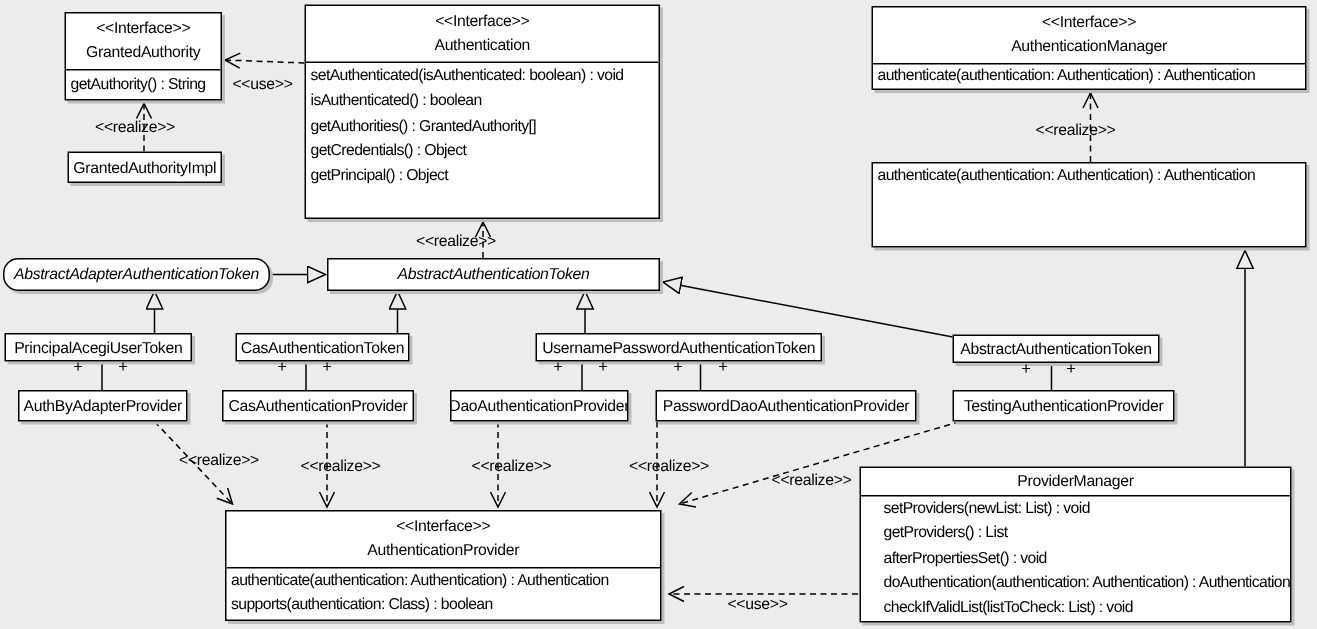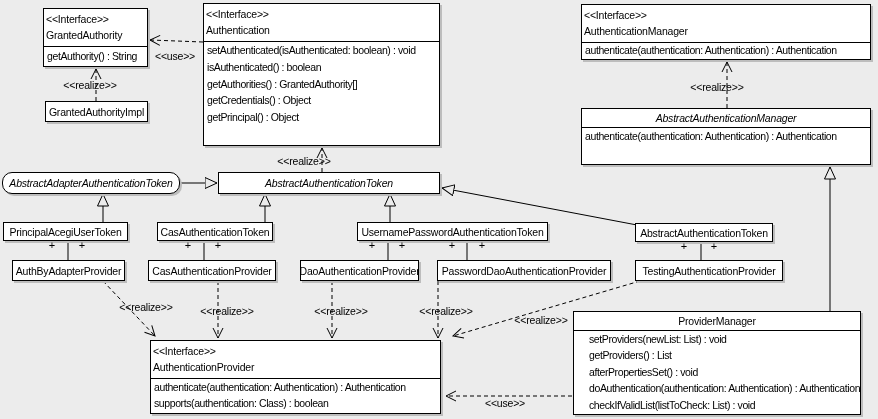--- a/index.html
+++ b/index.html
@@ -1,21 +1,21 @@
 <!DOCTYPE html>
 <html><head>
 <meta charset="utf-8">
 <style>
   * { box-sizing: border-box; }
   html,body { margin:0; padding:0; background:#ececec; }
   body { font-family:"Liberation Sans", sans-serif; }
   .canvas { position:relative; width:878px; height:419px; background:#ececec; overflow:hidden; font-size:10.5px; color:#000; }
   svg.wires { position:absolute; left:0; top:0; }
   .box { position:absolute; background:#fff; border:1px solid #000; box-shadow:2px 2px 0 #bdbdbd; overflow:hidden; }
-  .hdr { border-bottom:1px solid #000; padding:2px 2px 3px; letter-spacing:-0.2px; }
+  .hdr { border-bottom:1px solid #000; text-align:center; padding:2px 2px 3px; letter-spacing:-0.2px; }
   .hdr div { line-height:16px; white-space:nowrap; }
   .hdr1 { border-bottom:1px solid #000; text-align:center; padding:1px 2px; line-height:16px; letter-spacing:-0.2px; white-space:nowrap; }
   .simple { display:flex; align-items:center; justify-content:center; text-align:center; letter-spacing:-0.2px; padding:0 2px; white-space:nowrap; }
   .m { line-height:17px; white-space:nowrap; overflow:hidden; padding:0 1px 0 3px; letter-spacing:-0.4px; }
   .auth .m { line-height:16.8px; }
   .pm .m { line-height:16.4px;margin-left:12px; }
   .ap .m { line-height:16px; }
   .am1 .m { line-height:15px; }
   .aam .m { line-height:17px; }
   .it { font-style:italic; }
@@ -91,21 +91,20 @@
 
   <div class="box am1" style="left:581px;top:4px;width:290px;height:56px;">
     <div class="hdr">
       <div>&lt;&lt;Interface&gt;&gt;</div>
       <div>AuthenticationManager</div>
     </div>
     <div class="m">authenticate(authentication: Authentication) : Authentication</div>
   </div>
 
   <div class="box aam" style="left:581px;top:108px;width:290px;height:57px;">
-    <div class="hdr1 it">AbstractAuthenticationManager</div>
     <div class="m">authenticate(authentication: Authentication) : Authentication</div>
   </div>
 
   <div class="box simple it" style="left:2px;top:172px;width:178px;height:22px;border-radius:10px;">
     <span>AbstractAdapterAuthenticationToken</span>
   </div>
 
   <div class="box simple it" style="left:218px;top:172px;width:222px;height:22px;">
     <span>AbstractAuthenticationToken</span>
   </div>

